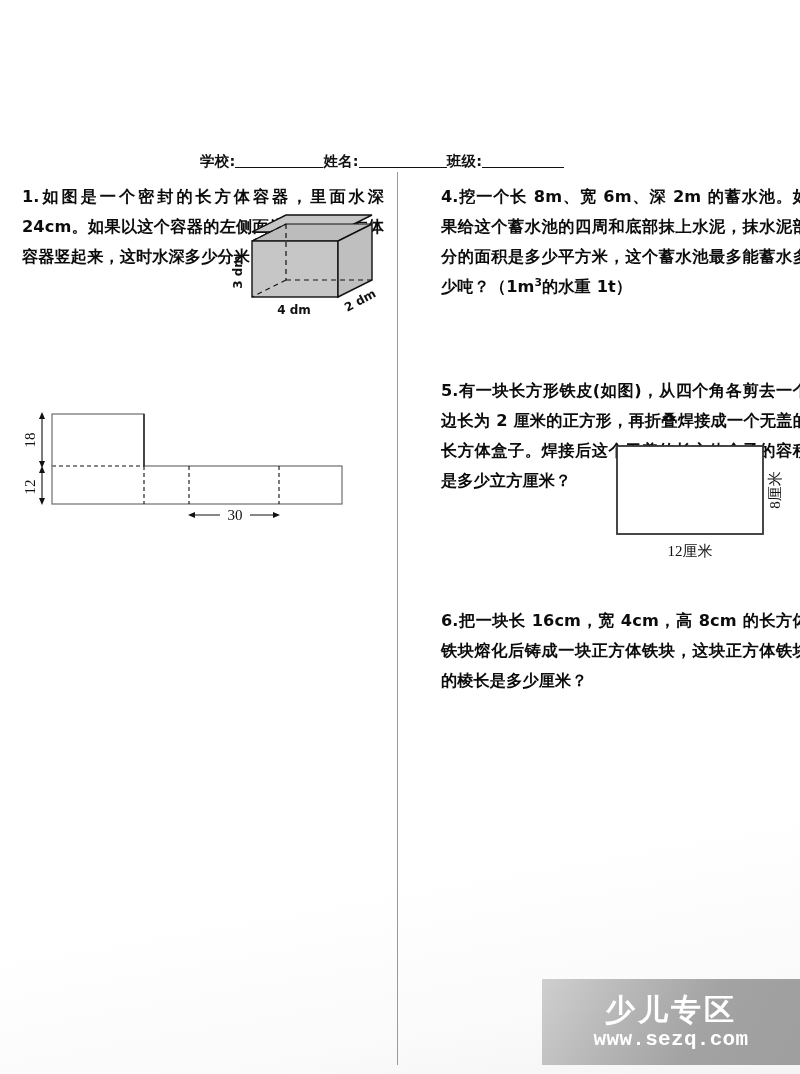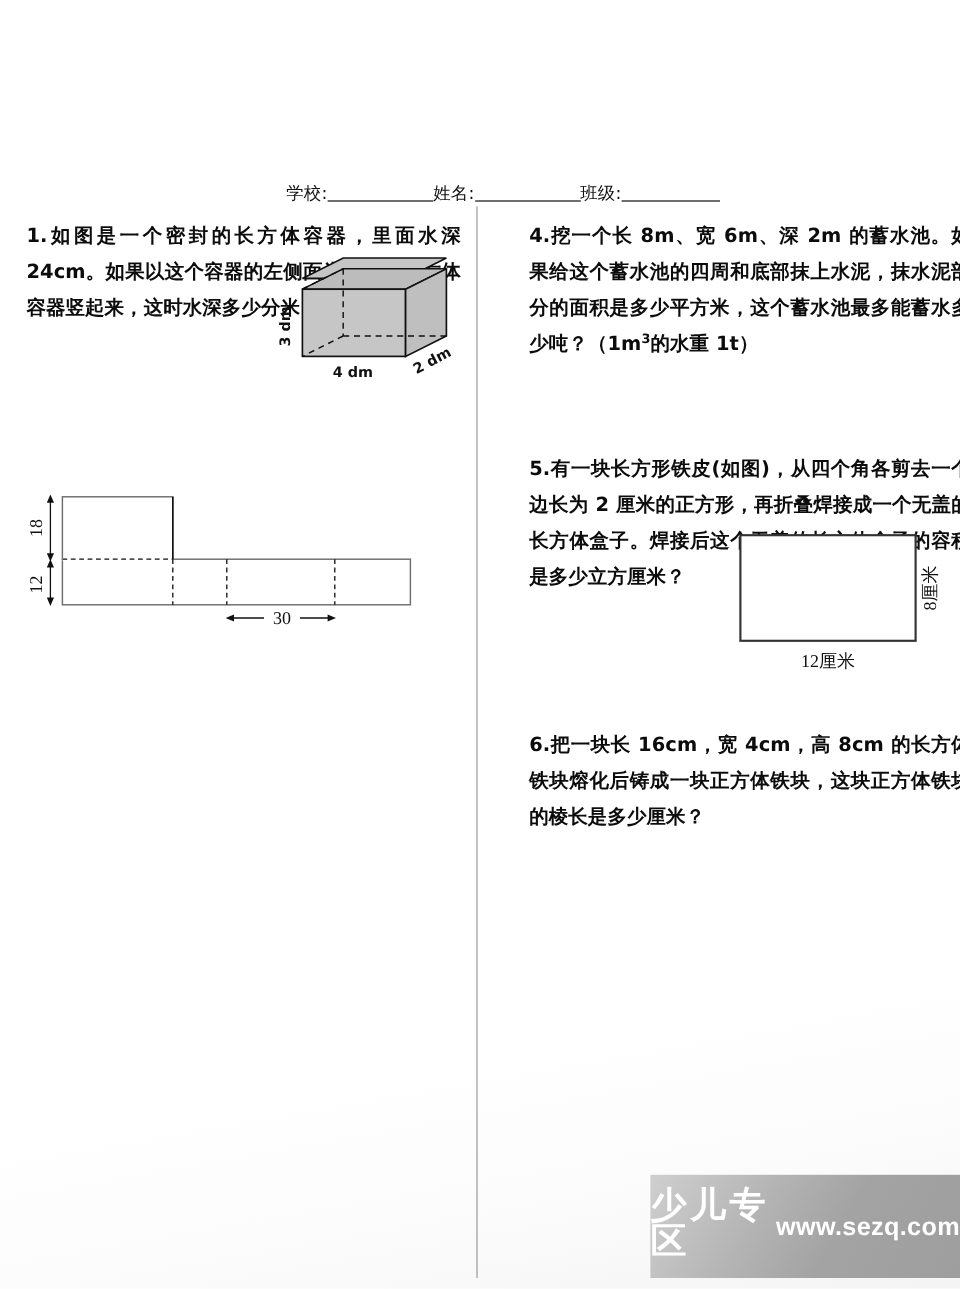--- a/index.html
+++ b/index.html
@@ -21,25 +21,24 @@
     background: linear-gradient(170deg, #ffffff 0%, #ffffff 78%, #fbfbfb 90%, #f4f4f4 100%);
   }
 
   
   .header-fields {
     position: absolute;
     left: 200px;
     top: 152px;
     width: 400px;
     font-size: 15px;
-    font-weight: normal;
+    font-weight: bold;
     color: #111;
     letter-spacing: 0.2px;
     white-space: nowrap;
-    text-align: right;
   }
   .hf-group { display: inline; }
   .hf-label { font-family: "DejaVu Sans", sans-serif; font-size: 14.5px; }
   .hf-blank {
     display: inline-block;
     border-bottom: 1.6px solid #111;
     vertical-align: -2px;
   }
   .hf-blank.w1 { width: 88px; }
   .hf-blank.w2 { width: 88px; }
@@ -122,34 +121,35 @@
 
   
   .watermark {
     position: absolute;
     right: 0;
     bottom: 9px;
     width: 258px;
     height: 86px;
     background: linear-gradient(120deg, #cfcfcf 0%, #b4b4b4 35%, #a3a3a3 60%, #9e9e9e 100%);
     display: flex;
+    flex-direction: column;
     align-items: center;
     justify-content: center;
   }
   .wm-cn {
     font-family: "DejaVu Sans", sans-serif;
     font-size: 30px;
     font-weight: bold;
     color: #ffffff;
     letter-spacing: 3px;
     line-height: 1;
     margin-bottom: 4px;
   }
   .wm-url {
-    font-family: Liberation Sans, sans-serif;
+    font-family: Liberation Mono, monospace;
     font-size: 21px;
     font-weight: bold;
     color: #ffffff;
     letter-spacing: 0.3px;
     line-height: 1;
   }
 
   .spacer-q1 { height: 76px; }
   .spacer-q2 { height: 100px; }
   .spacer-q4 { height: 74px; }

